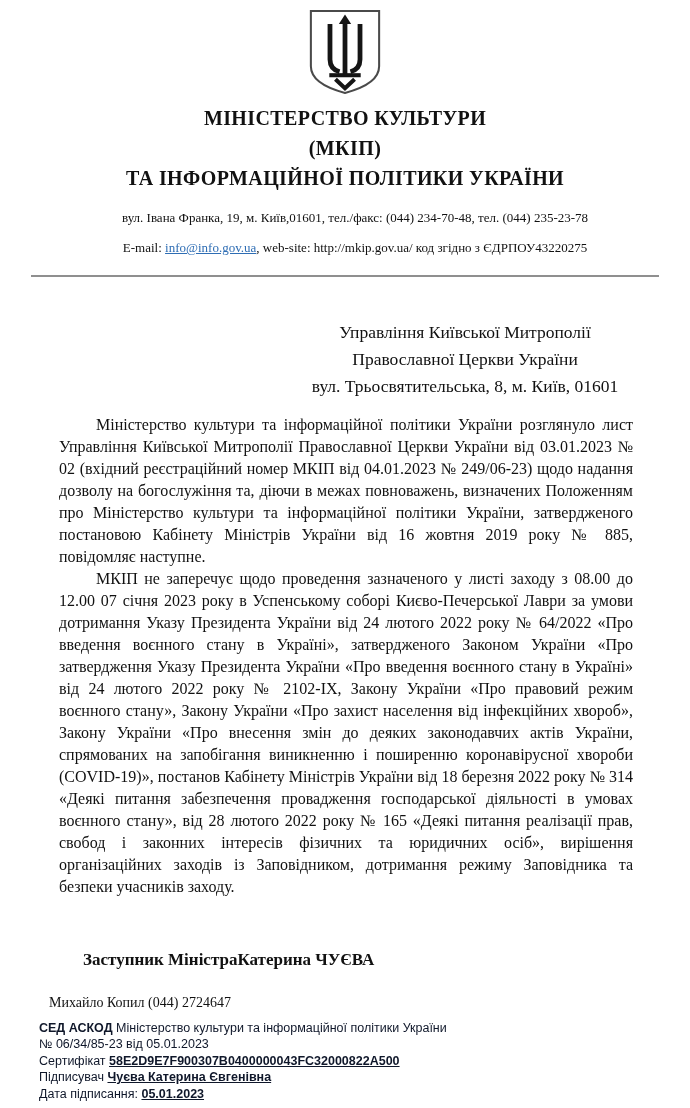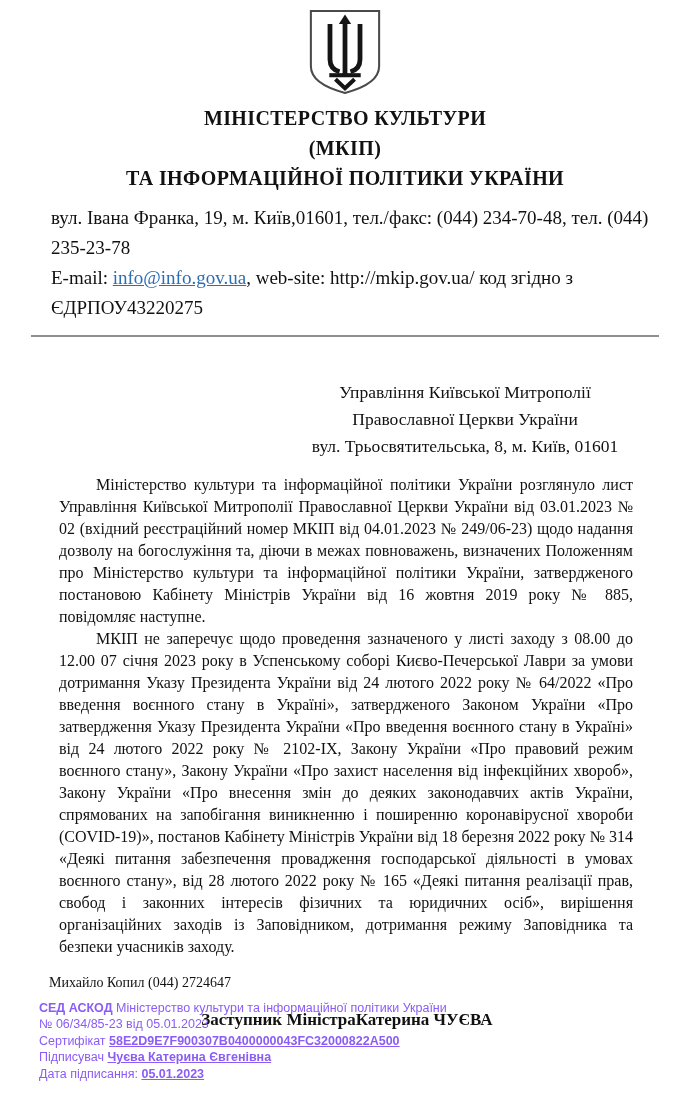--- a/index.html
+++ b/index.html
@@ -8,35 +8,35 @@
     width:628px; height:1108px;
     margin:0 auto;
     background:#ffffff;
     overflow:hidden;
     font-family:"Liberation Serif","DejaVu Serif",serif;
     color:#111111;
   }
   
   .emblem-wrap { padding-top:9px; text-align:center; }
   .title-block { margin-top:4px; text-align:center; font-weight:bold; font-size:20px; line-height:30px; letter-spacing:0.4px; }
-  .address-block { margin-top:10px; text-align:left; font-size:19px; line-height:30px;padding-left:20px; }
+  .address-block { margin-top:10px; text-align:center; font-size:13px; line-height:30px;padding-left:20px; }
   .email-link { color:var(--link-color,#2e6db4); text-decoration:underline; cursor:pointer; }
   .rule { margin:12px 0 0 0; width:676px; border:none; border-top:2px solid #8f8f8f; }
   
   .recipient { margin:42px 18px 0 auto; width:352px; text-align:center; font-size:17.5px; line-height:27px; }
   .recipient .b { font-weight:normal; }
   
   .body-text { margin:14px 26px 0 28px; font-size:16px; line-height:22px; text-align:justify; }
   .body-text p { margin:0; text-indent:37px; }
   
-  .signature-row { margin:52px 48px 0 52px; display:flex; justify-content:center; font-size:17px; font-weight:bold; }
+  .signature-row { margin:52px 48px 0 52px; display:flex; justify-content:flex-start; font-size:17px; font-weight:bold; }
   
-  .footer { position:absolute; left:0; bottom:18px; width:100%; }
+  .footer { position:absolute; left:0; bottom:6px; width:100%; }
   .footer .contact { margin-left:18px; font-size:14px; line-height:20px; }
-  .stamp { margin:7px 0 8px 8px; font-family:"Liberation Sans","DejaVu Sans",sans-serif; font-size:12.5px; line-height:16.5px; color:#8b5cf6; }
+  .stamp { margin:7px 0 0 8px; font-family:"Liberation Sans","DejaVu Sans",sans-serif; font-size:12.5px; line-height:16.5px; color:#0f172a; }
   .stamp .b { font-weight:bold; }
   .stamp .u { text-decoration:underline;font-weight:bold; }
   .stamp div { white-space:nowrap; }
 </style>
 </head>
 <body>
 
 <div class="page">
 
   <div class="emblem-wrap">

